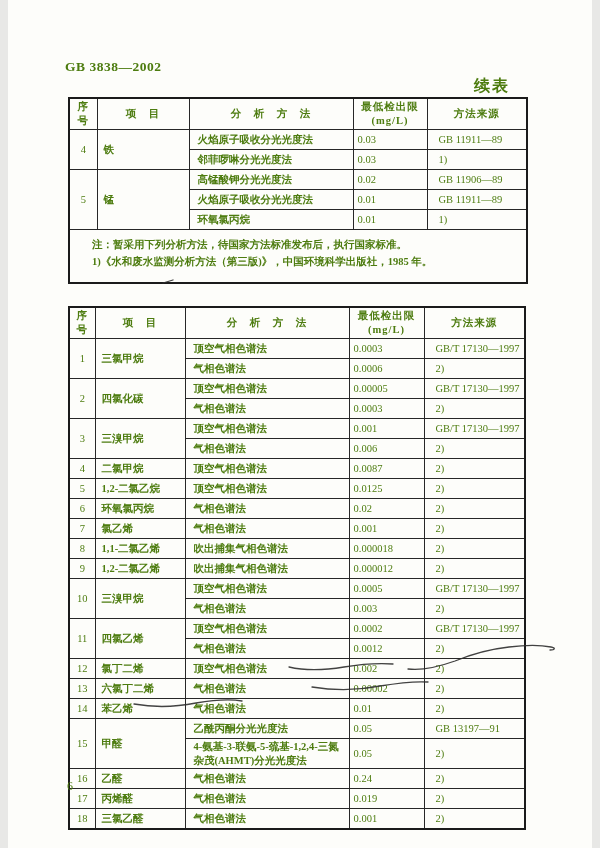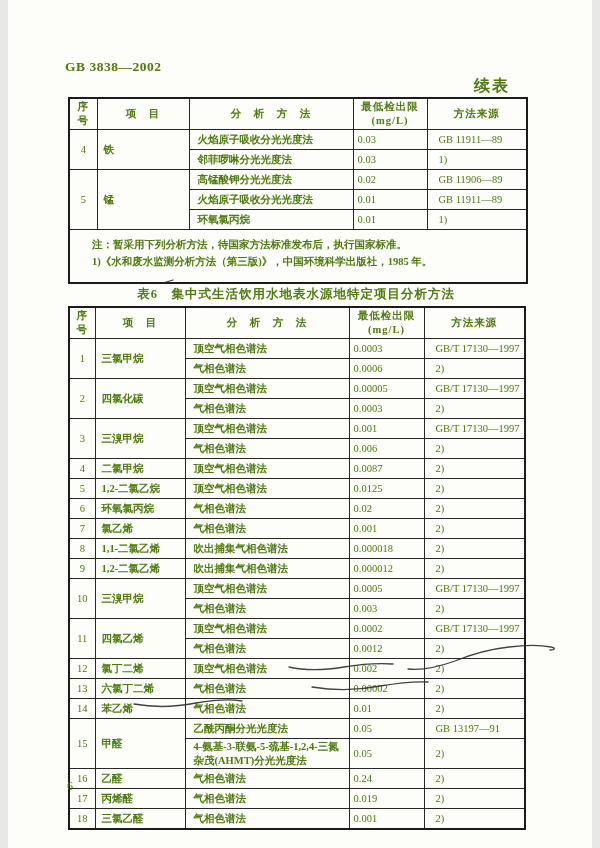--- a/index.html
+++ b/index.html
@@ -110,21 +110,20 @@
           <tr>
             <td class="note-cell" colspan="5">
               <div class="note-line">注：暂采用下列分析方法，待国家方法标准发布后，执行国家标准。</div>
               <div class="note-line">1)《水和废水监测分析方法（第三版)》，中国环境科学出版社，1985 年。</div>
             </td>
           </tr>
         </tbody>
       </table>
   </div>
 
-  <div class="t6-title">表6　集中式生活饮用水地表水源地特定项目分析方法</div>
 
   <div class="tbl-wrap" id="t6wrap">
     <table id="t6">
         <colgroup>
           <col style="width: 26px;">
           <col style="width: 90px;">
           <col style="width: 164px;">
           <col style="width: 75px;">
           <col style="width: 101px;">
         </colgroup>

